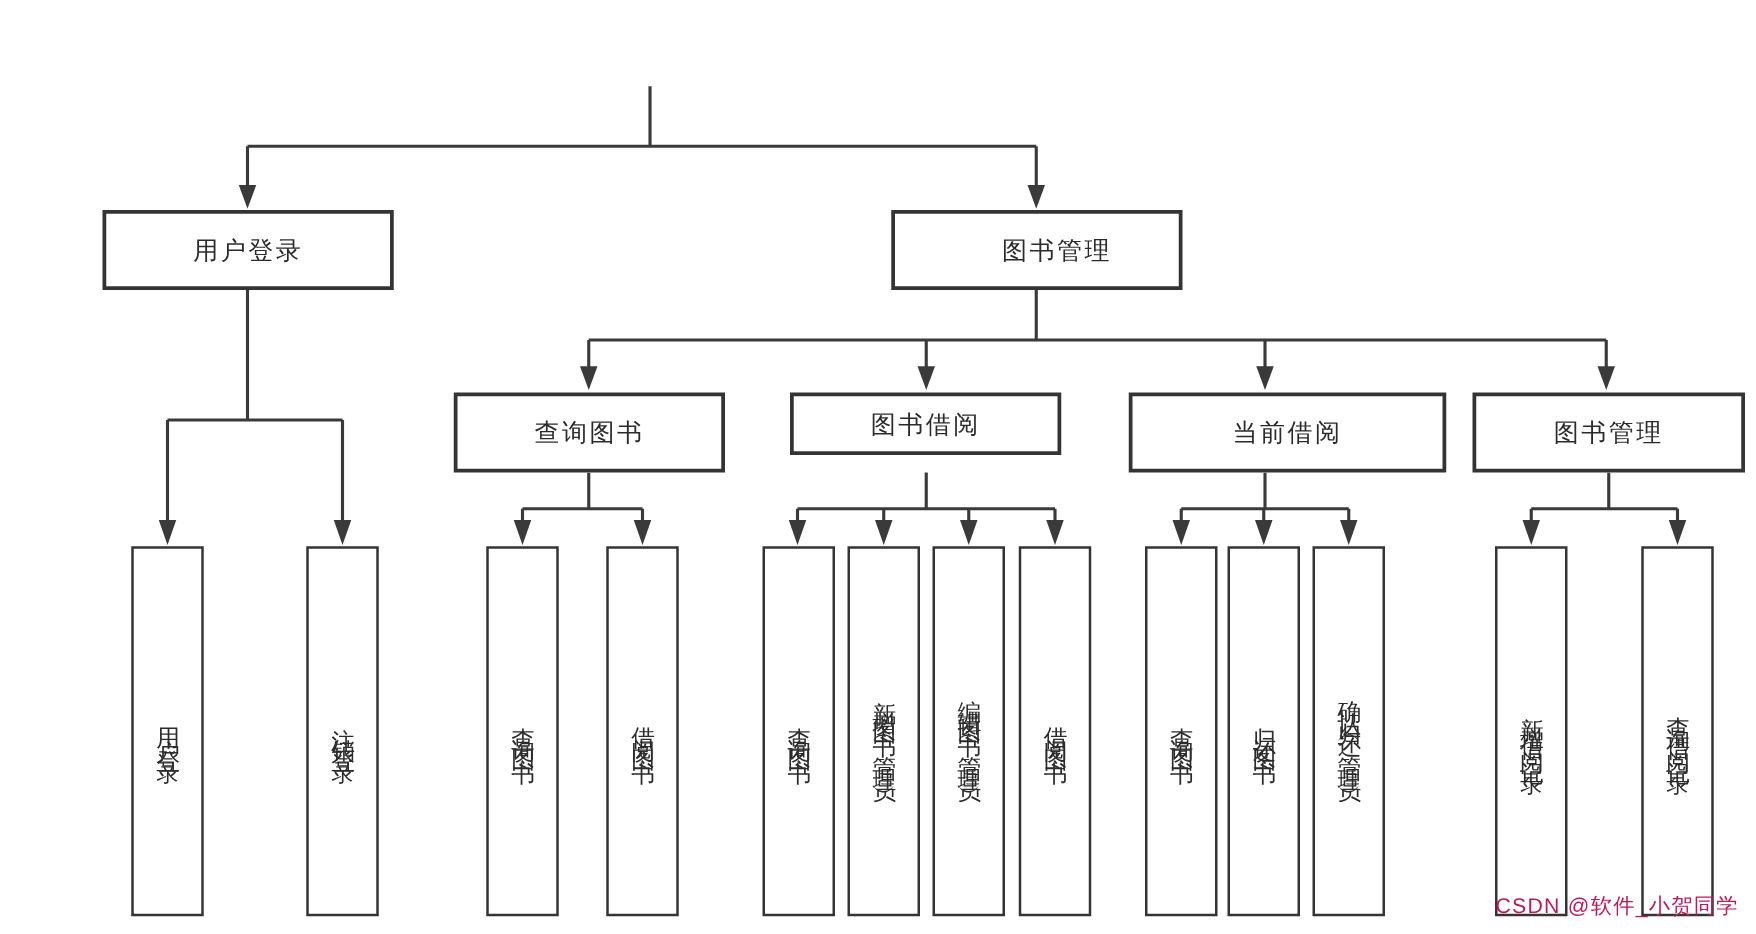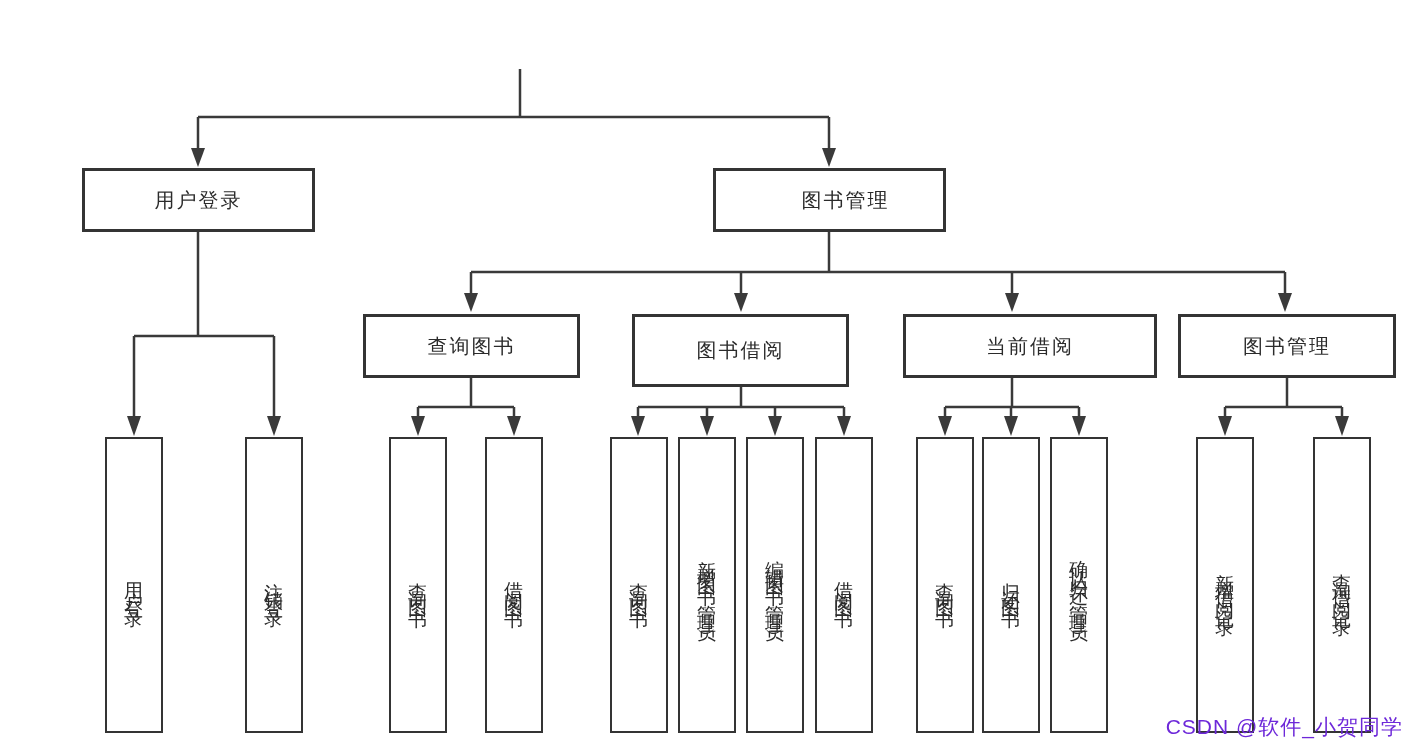--- a/index.html
+++ b/index.html
@@ -34,25 +34,25 @@
   }
   .leaf .vtext {
     writing-mode: vertical-rl;
     text-orientation: mixed;
     font-size: 19px;
     letter-spacing: 9px;
     line-height: 1;
   }
   .watermark {
     position: absolute;
-    right: 2px;
+    right: 14px;
     top: 713px;
-    font-size: 21px;
+    font-size: 17px;
     letter-spacing: 1px;
-    color: #6d28d9;
+    color: #be185d;
   }
 </style>
 </head>
 <body>
 
 <div class="canvas">
 
   <svg class="connectors" viewBox="0 0 1405 747" xmlns="http://www.w3.org/2000/svg">
     <g stroke="#3a3a3a" stroke-width="2.5" fill="none">
 
@@ -117,21 +117,21 @@
       <polygon points="1218,416 1232,416 1225,436"></polygon>
       <polygon points="1335,416 1349,416 1342,436"></polygon>
     </g>
   </svg>
 
 
   <div class="node" style="left:82px; top:168px; width:233px; height:64px;">用户登录</div>
   <div class="node" style="left:713px; top:168px; width:233px; height:64px;padding-left:32px;">图书管理</div>
 
   <div class="node" style="left:363px; top:314px; width:217px; height:64px;">查询图书</div>
-  <div class="node" style="left:632px; top:314px; width:217px; height:73px;">图书借阅</div>
+  <div class="node" style="left:632px; top:314px; width:217px; height:50px;">图书借阅</div>
   <div class="node" style="left:903px; top:314px; width:254px; height:64px;">当前借阅</div>
   <div class="node" style="left:1178px; top:314px; width:218px; height:64px;">图书管理</div>
 
   <div class="node leaf" style="left:105px; top:437px; width:58px; height:296px;">
     <span class="vtext">用户登录</span>
   </div>
   <div class="node leaf" style="left:245px; top:437px; width:58px; height:296px;">
     <span class="vtext">注销登录</span>
   </div>
 

